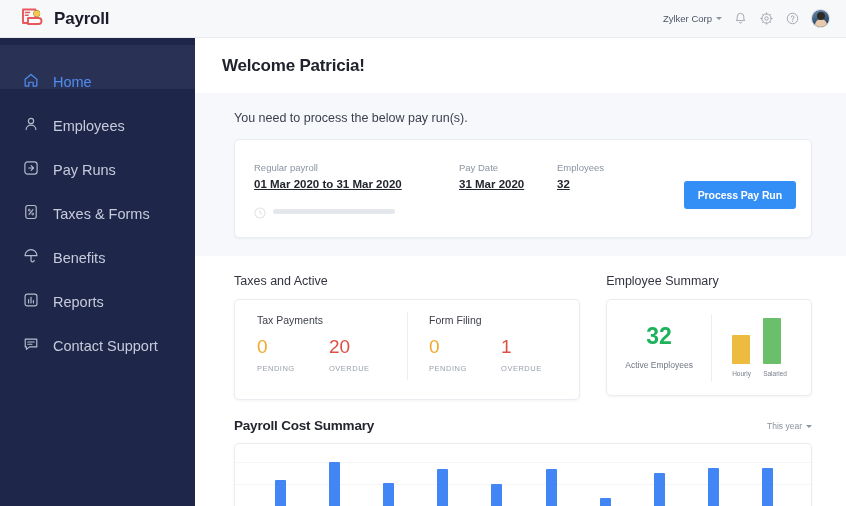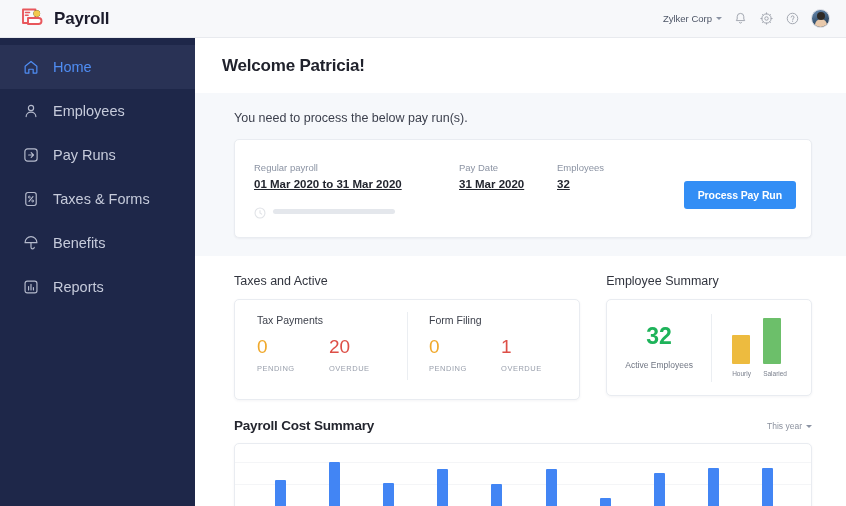--- a/index.html
+++ b/index.html
@@ -61,21 +61,21 @@
   }
 
   
   .sidebar {
     position:absolute; left:0; top:38px;
     width:195px; height:468px;
     background:#1e2749;
     padding-top:7px;
   }
   .nav-item {
-    display:flex; align-items:center; gap:13px;
+    display:flex; align-items:flex-end; gap:13px;
     height:44px; padding-left:22px;
     color:#c6cbdb; font-size:14.5px;
     cursor:pointer; position:relative;
   }
   .nav-item.active { background:#293255; color:#4f8df3; }
   .nav-item .ni-ico { width:18px; height:18px; flex:none; opacity:.9; }
   .nav-item.active .ni-ico { opacity:1; }
   .nav-label { line-height:1; }
 
   
@@ -307,20 +307,29 @@
     <div class="nav-item">
       <span class="ni-ico">
         <svg viewBox="0 0 20 20" width="18" height="18">
           <rect x="3.4" y="3.4" width="13.2" height="13.2" rx="2.4" fill="none" stroke="#c6cbdb" stroke-width="1.3"></rect>
           <path d="M7.3 13.2V9.4M10 13.2V6.9M12.7 13.2v-2.6" stroke="#c6cbdb" stroke-width="1.3" stroke-linecap="round"></path>
         </svg>
       </span>
       <span class="nav-label">Reports</span>
     </div>
 
+    <div class="nav-item">
+      <span class="ni-ico">
+        <svg viewBox="0 0 20 20" width="18" height="18">
+          <path d="M3.6 4.6h12.8v8.6H8.4L4.9 16v-2.8H3.6z" fill="none" stroke="#c6cbdb" stroke-width="1.3" stroke-linejoin="round"></path>
+          <path d="M6.4 7.8h7.2M6.4 10.3h4.6" stroke="#c6cbdb" stroke-width="1.2" stroke-linecap="round"></path>
+        </svg>
+      </span>
+      <span class="nav-label">Contact Support</span>
+    </div>
   </nav>
 
   <main class="main">
 
     <h1 class="welcome">Welcome Patricia!</h1>
 
     <section class="payrun-band">
       <div class="band-title">You need to process the below pay run(s).</div>
 
       <div class="payrun-card">

